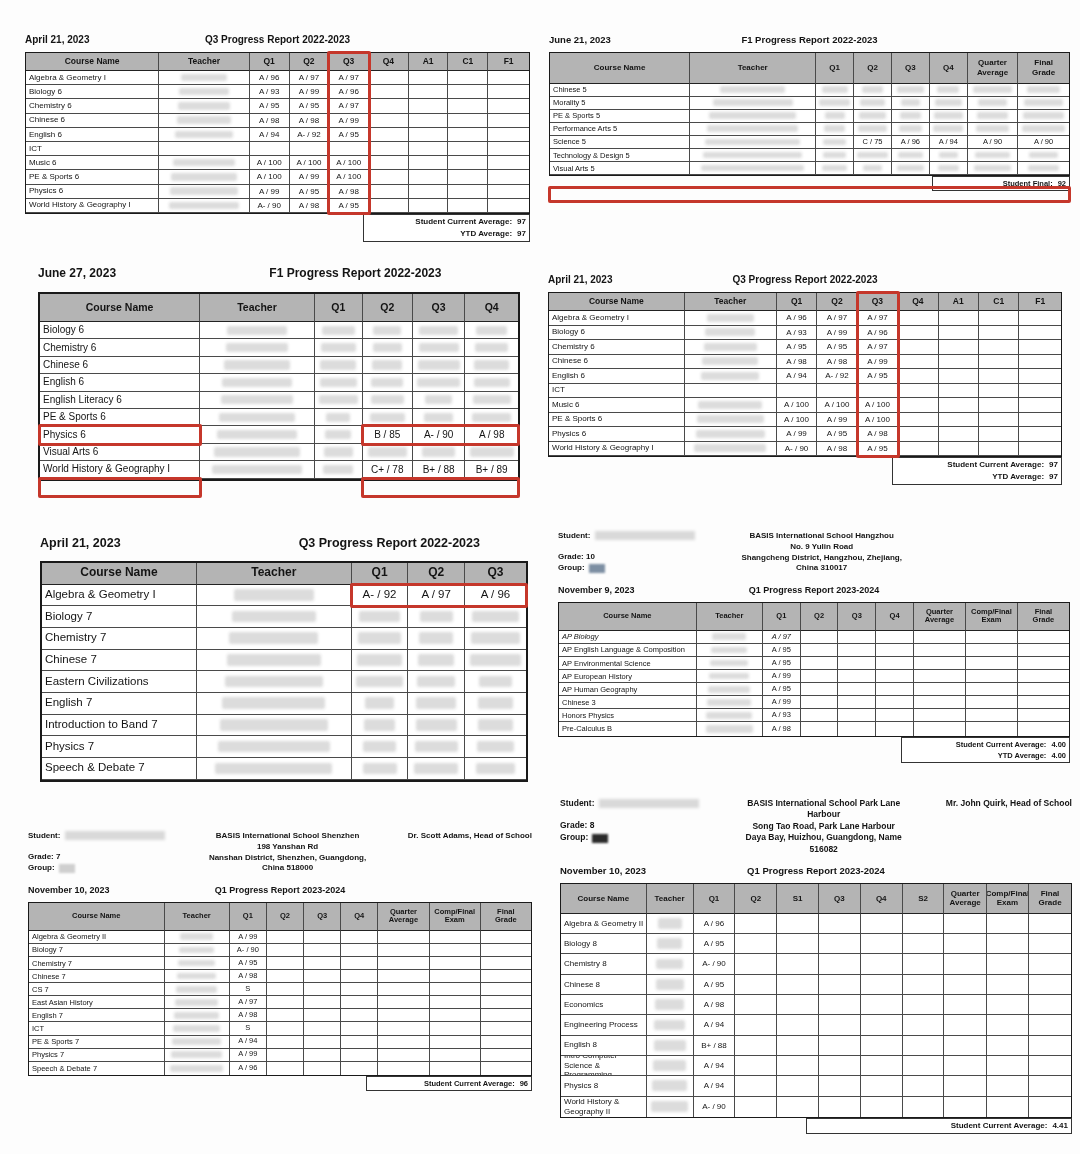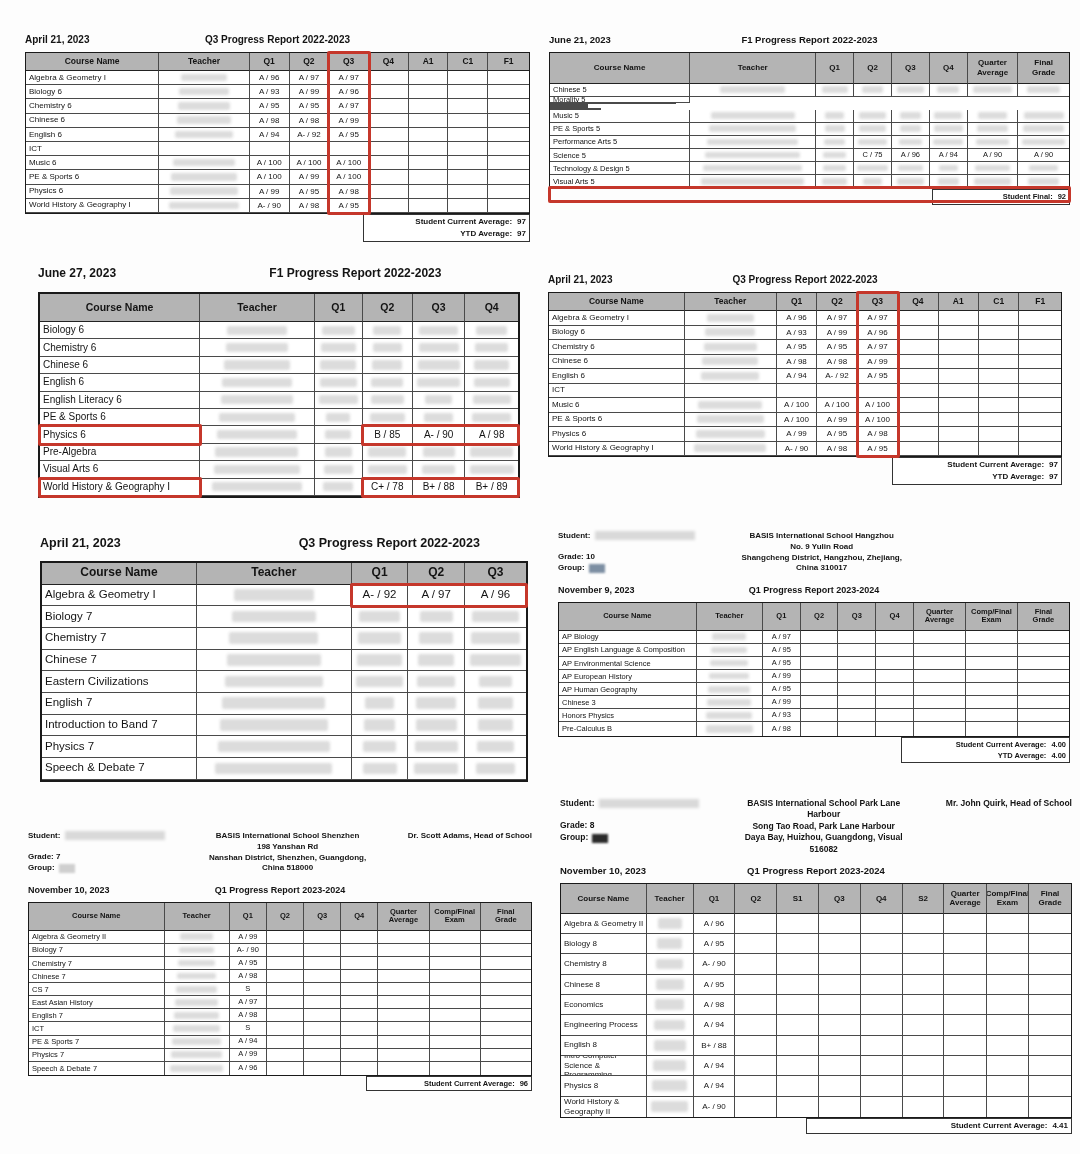--- a/index.html
+++ b/index.html
@@ -257,21 +257,21 @@
           <div class="tcell" style="width: 7.3%;">
             <div class="smudge" style="width: 60%;"></div>
           </div>
           <div class="tcell" style="width: 9.75%;">
             <div class="smudge" style="width: 79%;"></div>
           </div>
           <div class="tcell" style="width: 9.75%;">
             <div class="smudge" style="width: 64%;"></div>
           </div>
         </div>
-        <div class="trow" style="height: 13.1px; flex-direction: column;">
+        <div class="trow" style="height: 13.1px;">
           <div class="tcell name" style="width: 27%;">Morality 5</div>
           <div class="tcell" style="width: 24.3%;">
             <div class="smudge" style="width: 64%;"></div>
           </div>
           <div class="tcell" style="width: 7.3%;">
             <div class="smudge" style="width: 83%;"></div>
           </div>
           <div class="tcell" style="width: 7.3%;">
             <div class="smudge" style="width: 68%;"></div>
           </div>
@@ -279,44 +279,20 @@
             <div class="smudge" style="width: 53%;"></div>
           </div>
           <div class="tcell" style="width: 7.3%;">
             <div class="smudge" style="width: 72%;"></div>
           </div>
           <div class="tcell" style="width: 9.75%;">
             <div class="smudge" style="width: 57%;"></div>
           </div>
           <div class="tcell" style="width: 9.75%;">
             <div class="smudge" style="width: 76%;"></div>
-          </div>
-        </div>
-        <div class="trow" style="height: 13.1px;">
-          <div class="tcell name" style="width: 27%;">Music 5</div>
-          <div class="tcell" style="width: 24.3%;">
-            <div class="smudge" style="width: 67%;"></div>
-          </div>
-          <div class="tcell" style="width: 7.3%;">
-            <div class="smudge" style="width: 52%;"></div>
-          </div>
-          <div class="tcell" style="width: 7.3%;">
-            <div class="smudge" style="width: 71%;"></div>
-          </div>
-          <div class="tcell" style="width: 7.3%;">
-            <div class="smudge" style="width: 56%;"></div>
-          </div>
-          <div class="tcell" style="width: 7.3%;">
-            <div class="smudge" style="width: 75%;"></div>
-          </div>
-          <div class="tcell" style="width: 9.75%;">
-            <div class="smudge" style="width: 60%;"></div>
-          </div>
-          <div class="tcell" style="width: 9.75%;">
-            <div class="smudge" style="width: 79%;"></div>
           </div>
         </div>
         <div class="trow" style="height: 13.1px;">
           <div class="tcell name" style="width: 27%;">PE &amp; Sports 5</div>
           <div class="tcell" style="width: 24.3%;">
             <div class="smudge" style="width: 70%;"></div>
           </div>
           <div class="tcell" style="width: 7.3%;">
             <div class="smudge" style="width: 55%;"></div>
           </div>
@@ -557,38 +533,20 @@
           <div class="tcell name" style="width: 33.5%;">Physics 6</div>
           <div class="tcell" style="width: 24%;">
             <div class="smudge" style="width: 70%;"></div>
           </div>
           <div class="tcell" style="width: 10%;">
             <div class="smudge" style="width: 55%;"></div>
           </div>
           <div class="tcell" style="width: 10.5%;">B / 85</div>
           <div class="tcell" style="width: 11%;">A- / 90</div>
           <div class="tcell" style="width: 11%;">A / 98</div>
-        </div>
-        <div class="trow" style="height: 17.4px;">
-          <div class="tcell name" style="width: 33.5%;">Pre-Algebra</div>
-          <div class="tcell" style="width: 24%;">
-            <div class="smudge" style="width: 73%;"></div>
-          </div>
-          <div class="tcell" style="width: 10%;">
-            <div class="smudge" style="width: 58%;"></div>
-          </div>
-          <div class="tcell" style="width: 10.5%;">
-            <div class="smudge" style="width: 77%;"></div>
-          </div>
-          <div class="tcell" style="width: 11%;">
-            <div class="smudge" style="width: 62%;"></div>
-          </div>
-          <div class="tcell" style="width: 11%;">
-            <div class="smudge" style="width: 81%;"></div>
-          </div>
         </div>
         <div class="trow" style="height: 17.4px;">
           <div class="tcell name" style="width: 33.5%;">Visual Arts 6</div>
           <div class="tcell" style="width: 24%;">
             <div class="smudge" style="width: 76%;"></div>
           </div>
           <div class="tcell" style="width: 10%;">
             <div class="smudge" style="width: 61%;"></div>
           </div>
           <div class="tcell" style="width: 10.5%;">
@@ -948,21 +906,21 @@
           <div class="tcell th" style="width: 7.4%;">Q2</div>
           <div class="tcell th" style="width: 7.4%;">Q3</div>
           <div class="tcell th" style="width: 7.4%;">Q4</div>
           <div class="tcell th" style="width: 10.2%;">Quarter
 Average</div>
           <div class="tcell th" style="width: 10.2%;">Comp/Final
 Exam</div>
           <div class="tcell th" style="width: 10%;">Final
 Grade</div>
         </div>
-        <div class="trow" style="height: 13.1px;">
+        <div class="trow" style="height: 13.1px; font-style: italic;">
           <div class="tcell name" style="width: 27%;">AP Biology</div>
           <div class="tcell" style="width: 13%;">
             <div class="smudge" style="width: 52%;"></div>
           </div>
           <div class="tcell" style="width: 7.4%;">A / 97</div>
           <div class="tcell" style="width: 7.4%;"></div>
           <div class="tcell" style="width: 7.4%;"></div>
           <div class="tcell" style="width: 7.4%;"></div>
           <div class="tcell" style="width: 10.2%;"></div>
           <div class="tcell" style="width: 10.2%;"></div>
@@ -1260,21 +1218,21 @@
       <div class="info">
         <div class="info-left">
           <div class="line student-line"><div style="display: inline;">Student:</div><div class="name-blur"></div></div>
           <div class="line">Grade: 8</div>
           <div class="line"><div style="display: inline;">Group:</div><div class="group-blur" style="background: rgb(42, 42, 42);"></div></div>
         </div>
         <div class="info-center">
           <div>BASIS International School Park Lane</div>
           <div>Harbour</div>
           <div>Song Tao Road, Park Lane Harbour</div>
-          <div>Daya Bay, Huizhou, Guangdong, Visual</div>
+          <div>Daya Bay, Huizhou, Guangdong, Name</div>
           <div>516082</div>
         </div>
         <div class="info-right">Mr. John Quirk, Head of School</div>
       </div>
       <div class="rep-head">
         <div class="rep-date">November 10, 2023</div>
         <div class="rep-title">Q1 Progress Report 2023-2024</div>
       </div>
       <div class="tbl">
         <div class="trow" style="height: 30px;">

